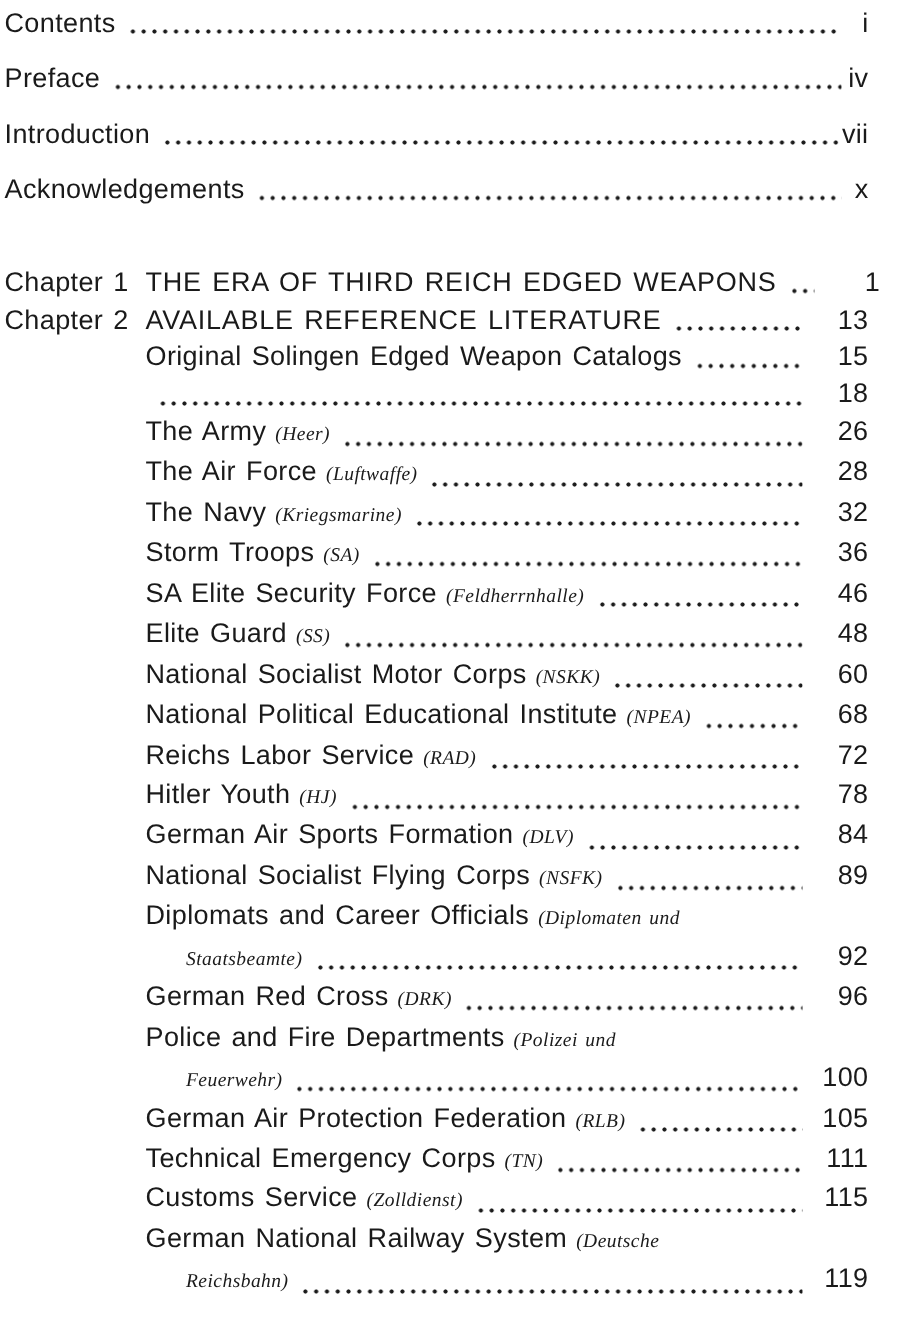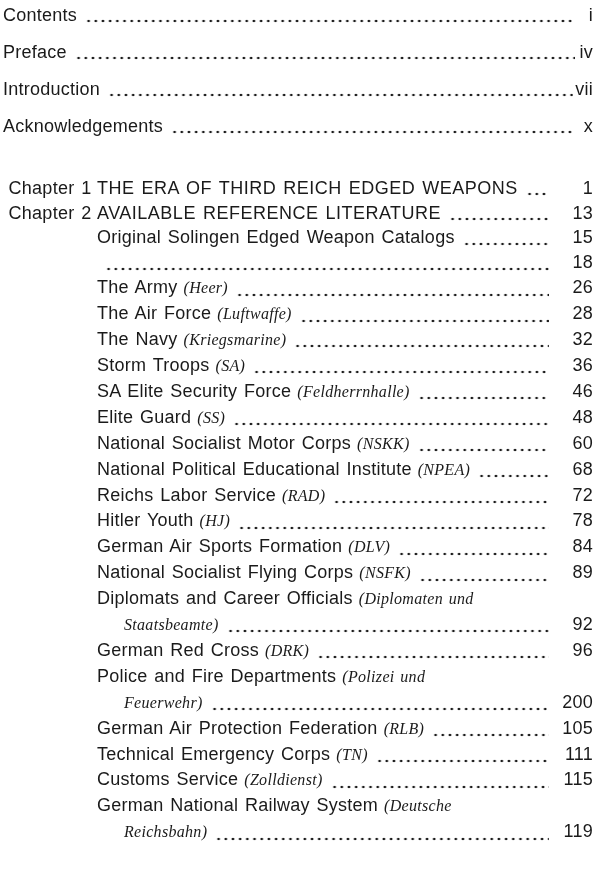--- a/index.html
+++ b/index.html
@@ -11,49 +11,48 @@
     width: 600px;
     height: 878px;
     overflow: hidden;
     font-family: "Liberation Sans", sans-serif;
     color: #1a1a1a;
     font-size: 18px;
     letter-spacing: 0.25px;
     word-spacing: 1.5px;
   }
   .toc {
-    padding: 3px 7px 0 3px;
+    padding: 3px 21px 0 3px;
   }
   .row {
     display: flex;
     align-items: baseline;
     line-height: 24.9px;
     white-space: nowrap;
   }
   
   .fm-row { margin-bottom: 12px; }
 
   .chapters { margin-top: 37px; }
   .chapter + .chapter { }
 
   .ch-label {
     width: 94px;
     flex: 0 0 94px;
-    text-align: center;
   }
   .sec { padding-left: 94px; }
   .cont { margin-left: 27px; }
 
   .t { flex: 0 0 auto; }
   .upper { letter-spacing: 0.5px; }
 
   .it {
     font-family: "Liberation Serif", serif;
     font-style: italic;
-    font-size: 16px;
+    font-size: 13px;
     letter-spacing: 0.3px;
     margin-left: 6px;
     flex: 0 0 auto;
   }
   .cont.it { margin-left: 27px; text-align: right; }
 
   .leader {
     flex: 1 1 auto;
     align-self: stretch;
     min-width: 18px;
@@ -219,21 +218,21 @@
         <span class="page ch-page">96</span>
       </div>
 
       <div class="row sec">
         <span class="t">Police and Fire Departments</span>
         <span class="it">(Polizei und</span>
       </div>
       <div class="row sec">
         <span class="it cont">Feuerwehr)</span>
         <span class="leader"></span>
-        <span class="page ch-page">200</span>
+        <span class="page ch-page">100</span>
       </div>
 
       <div class="row sec">
         <span class="t">German Air Protection Federation</span>
         <span class="it">(RLB)</span>
         <span class="leader"></span>
         <span class="page ch-page">105</span>
       </div>
       <div class="row sec">
         <span class="t">Technical Emergency Corps</span>

